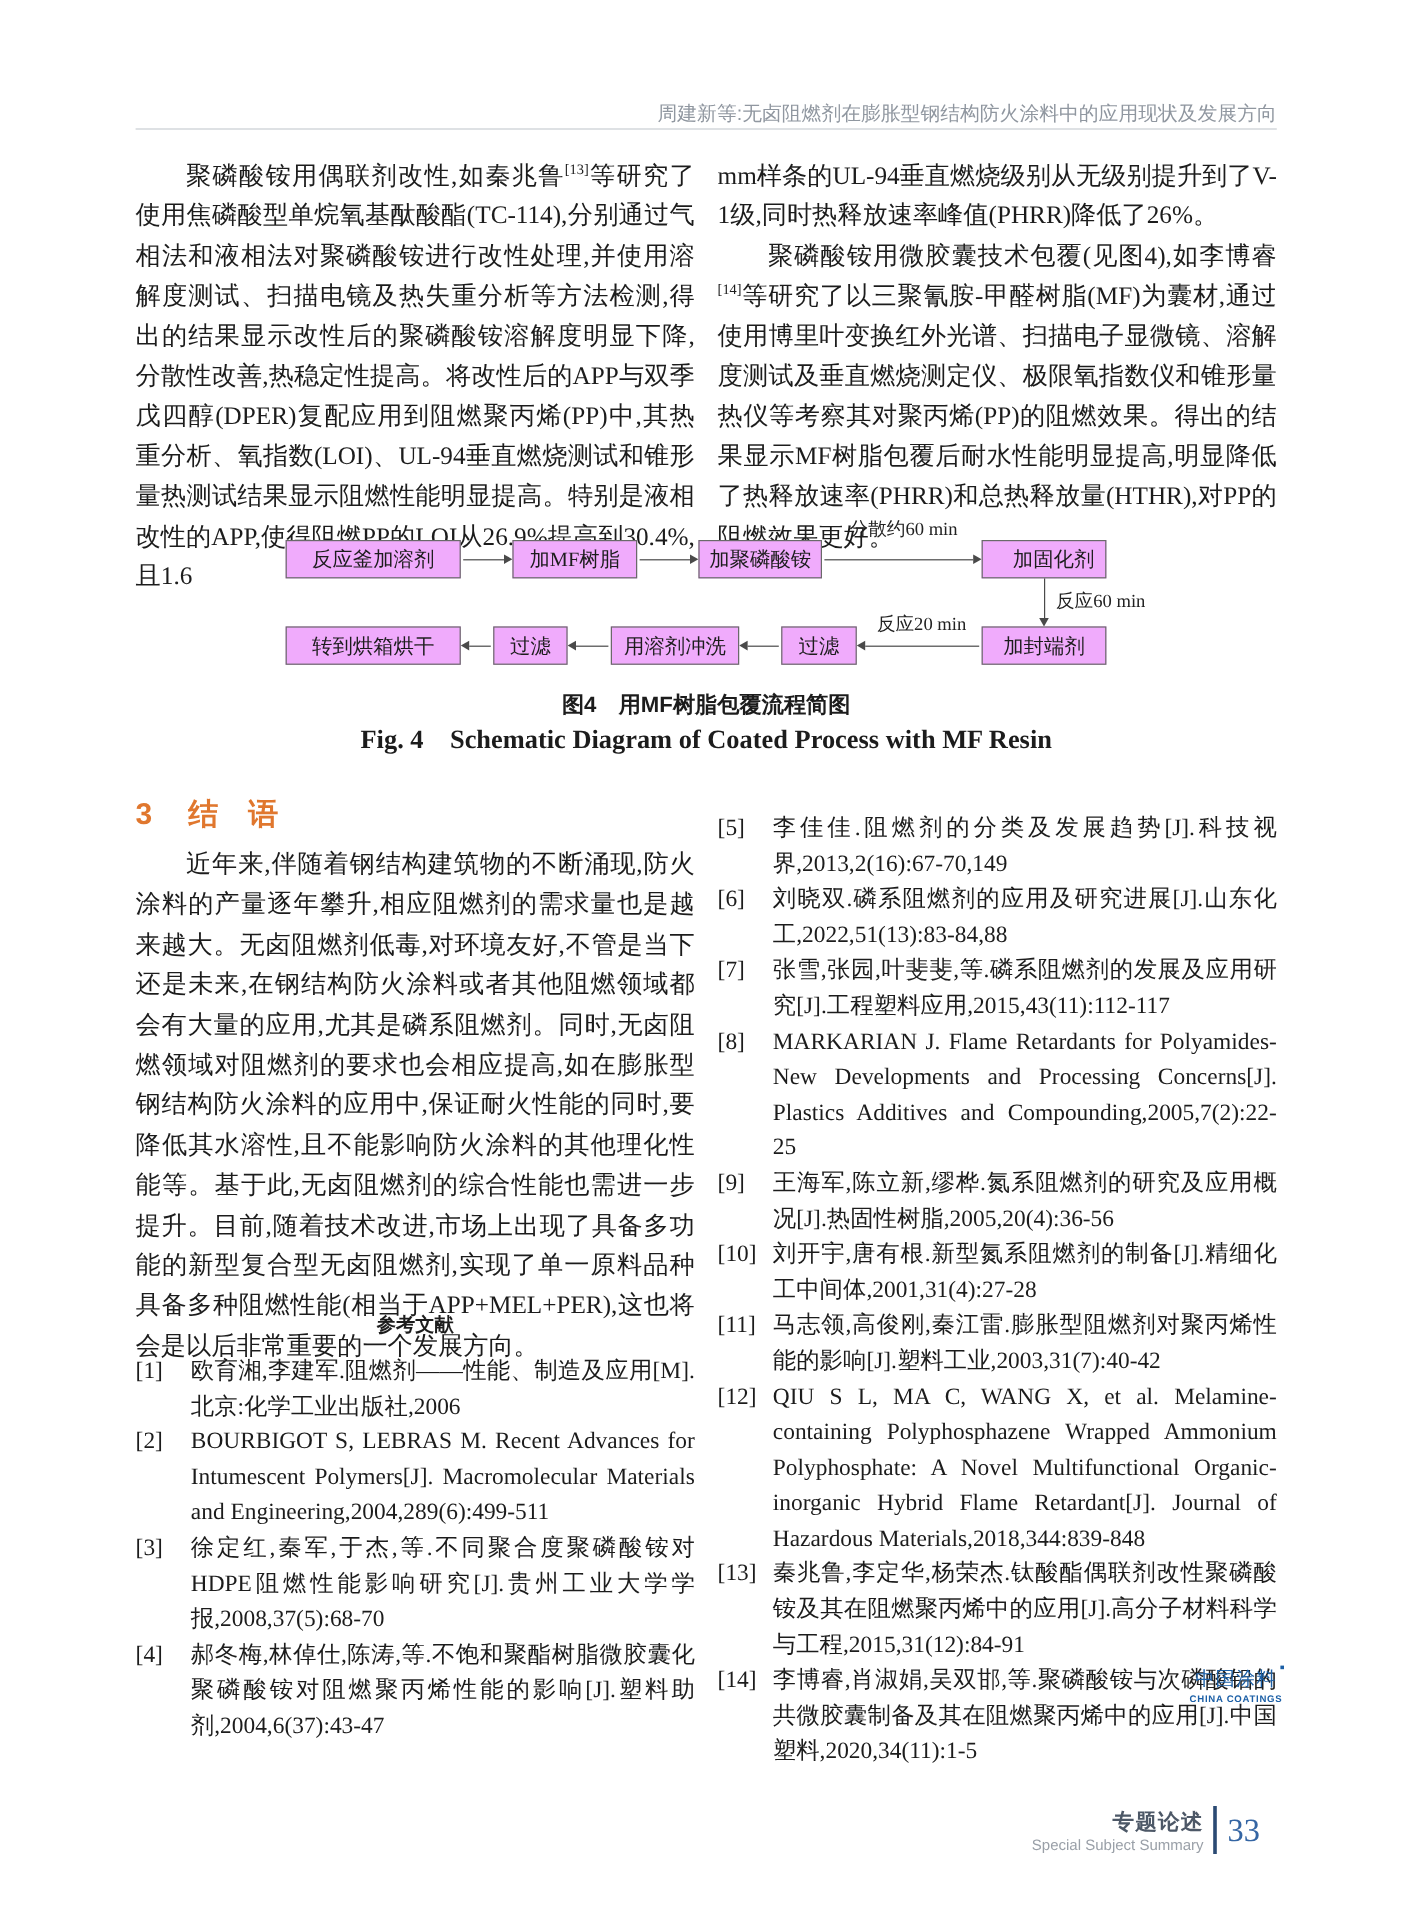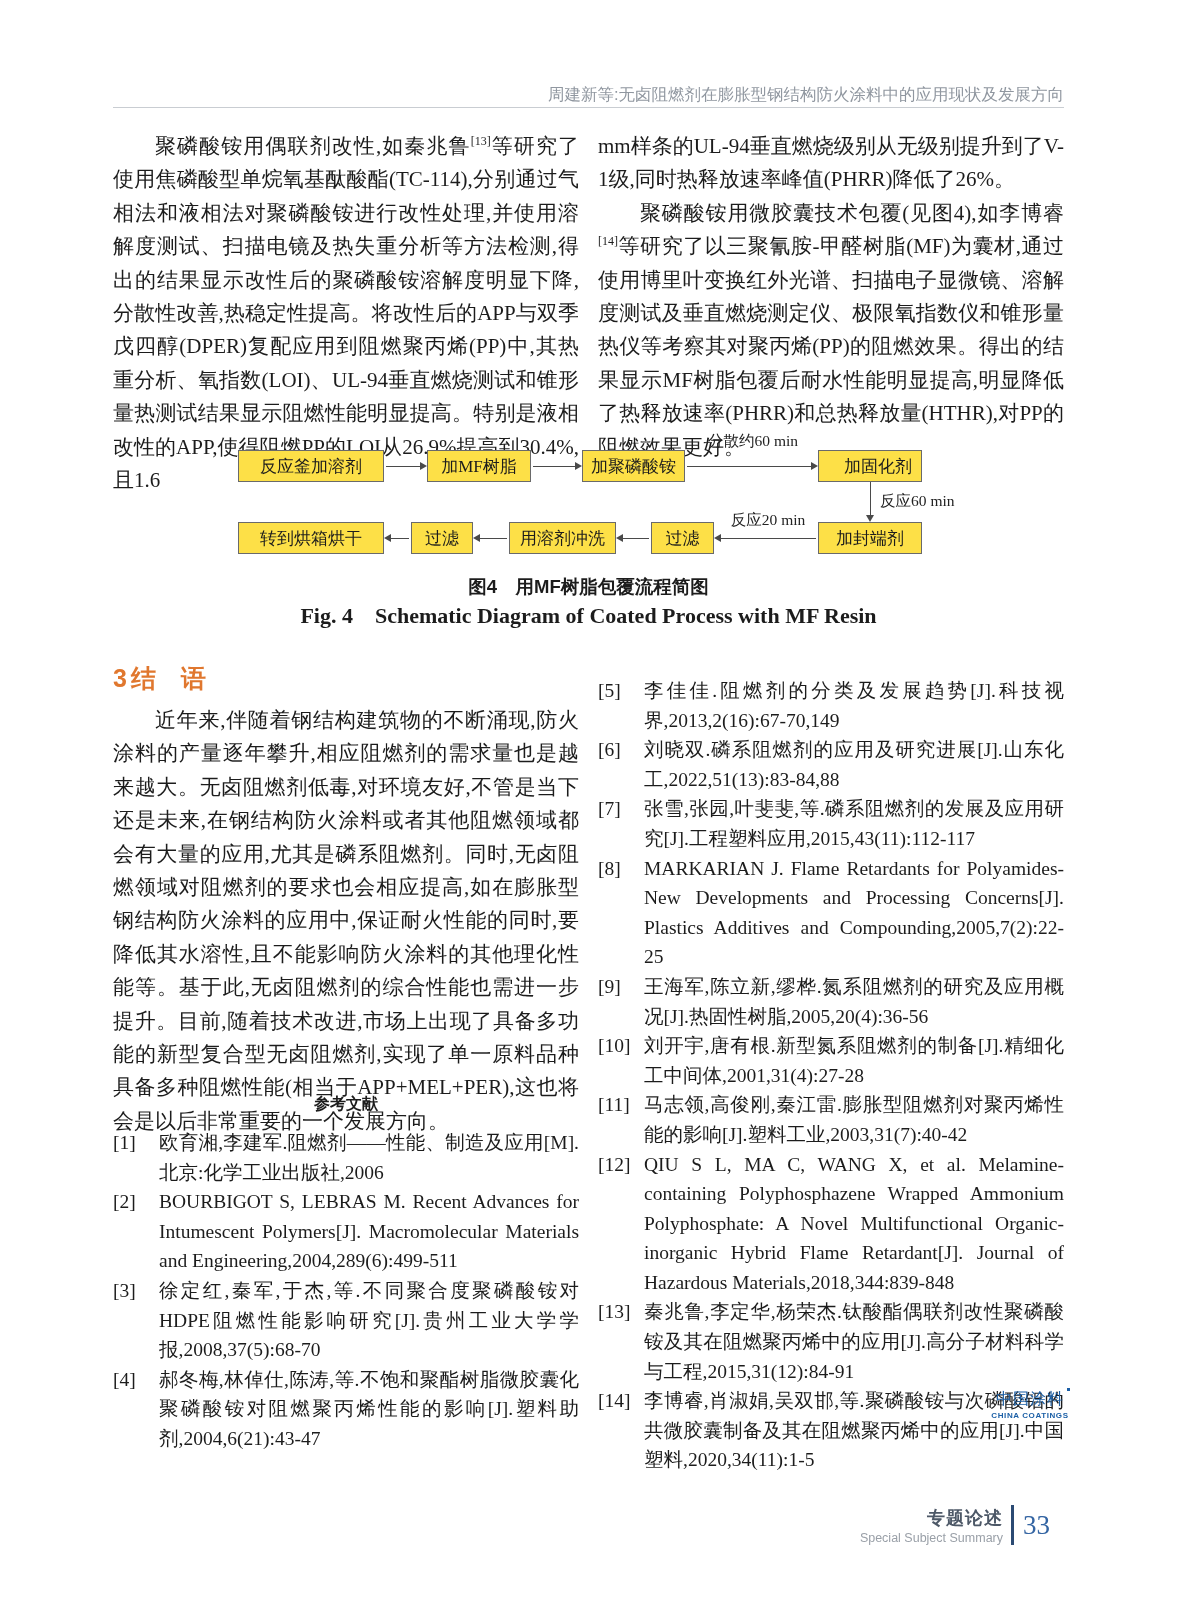--- a/index.html
+++ b/index.html
@@ -16,21 +16,21 @@
   .col p{margin:0;text-indent:2em;}
   .col p.noindent{text-indent:0;}
   .refmark{font-size:12px;line-height:0;vertical-align:super;}
 
   .col-left-top{left:113px;top:130px;}
   .col-right-top{left:598px;top:130px;}
   .col-left-conclusion{left:113px;top:704px;}
 
   
   .flow{position:absolute;left:220px;top:436px;width:750px;height:132px;font-size:17px;}
-  .fbox{position:absolute;height:32px;border:1px solid #6a6a6a;background:#fde047;box-sizing:border-box;
+  .fbox{position:absolute;height:32px;border:1px solid #6a6a6a;background:#f0abfc;box-sizing:border-box;
         display:flex;align-items:center;justify-content:center;white-space:nowrap;}
   .row1{top:14px;} .row2{top:86px;}
   .harrow{position:absolute;height:1px;background:#4a4a4a;}
   .harrow.dir-right::after{content:"";position:absolute;right:-7px;top:-4px;width:0;height:0;
         border-left:7px solid #4a4a4a;border-top:4px solid transparent;border-bottom:4px solid transparent;}
   .harrow.dir-left::before{content:"";position:absolute;left:-7px;top:-4px;width:0;height:0;
         border-right:7px solid #4a4a4a;border-top:4px solid transparent;border-bottom:4px solid transparent;}
   .varrow{position:absolute;width:1px;background:#4a4a4a;}
   .varrow::after{content:"";position:absolute;bottom:-7px;left:-4px;width:0;height:0;
         border-top:7px solid #4a4a4a;border-left:4px solid transparent;border-right:4px solid transparent;}
@@ -38,21 +38,21 @@
 
   
   .fig-cap-cn{position:absolute;top:574px;left:113px;width:951px;text-align:center;font-weight:bold;
               font-size:18.5px;font-family:"Liberation Sans","DejaVu Sans",sans-serif;}
   .fig-cap-en{position:absolute;top:601px;left:113px;width:951px;text-align:center;font-weight:bold;
               font-size:22px;}
 
   
   .section-heading{position:absolute;left:113px;top:662px;color:#e0772e;font-weight:bold;font-size:25px;
                    font-family:"Liberation Sans","DejaVu Sans",sans-serif;}
-  .section-heading .st{margin-left:4px;}
+  .section-heading .st{margin-left:30px;}
 
   
   .ref-heading{position:absolute;left:113px;top:1094px;width:466px;text-align:center;font-weight:bold;
                font-size:16px;font-family:"Liberation Sans","DejaVu Sans",sans-serif;}
   .refs{position:absolute;width:466px;font-size:19.5px;line-height:29.6px;}
   .refs-left{left:113px;top:1128px;}
   .refs-right{left:598px;top:676px;}
   .ref{display:flex;}
   .ref-id{width:46px;flex:none;}
   .ref-text{flex:1;text-align:justify;}
@@ -133,21 +133,21 @@
     <div class="ref">
         <span class="ref-id">[2]</span>
         <span class="ref-text">BOURBIGOT S, LEBRAS M. Recent Advances for Intumescent Polymers[J]. Macromolecular Materials and Engineering,2004,289(6):499-511</span>
       </div>
     <div class="ref">
         <span class="ref-id">[3]</span>
         <span class="ref-text">徐定红,秦军,于杰,等.不同聚合度聚磷酸铵对HDPE阻燃性能影响研究[J].贵州工业大学学报,2008,37(5):68-70</span>
       </div>
     <div class="ref">
         <span class="ref-id">[4]</span>
-        <span class="ref-text">郝冬梅,林倬仕,陈涛,等.不饱和聚酯树脂微胶囊化聚磷酸铵对阻燃聚丙烯性能的影响[J].塑料助剂,2004,6(21):43-47</span>
+        <span class="ref-text">郝冬梅,林倬仕,陈涛,等.不饱和聚酯树脂微胶囊化聚磷酸铵对阻燃聚丙烯性能的影响[J].塑料助剂,2004,6(37):43-47</span>
       </div>
   </div>
 
   <div class="refs refs-right">
     <div class="ref">
         <span class="ref-id">[5]</span>
         <span class="ref-text">李佳佳.阻燃剂的分类及发展趋势[J].科技视界,2013,2(16):67-70,149</span>
       </div>
     <div class="ref">
         <span class="ref-id">[6]</span>

